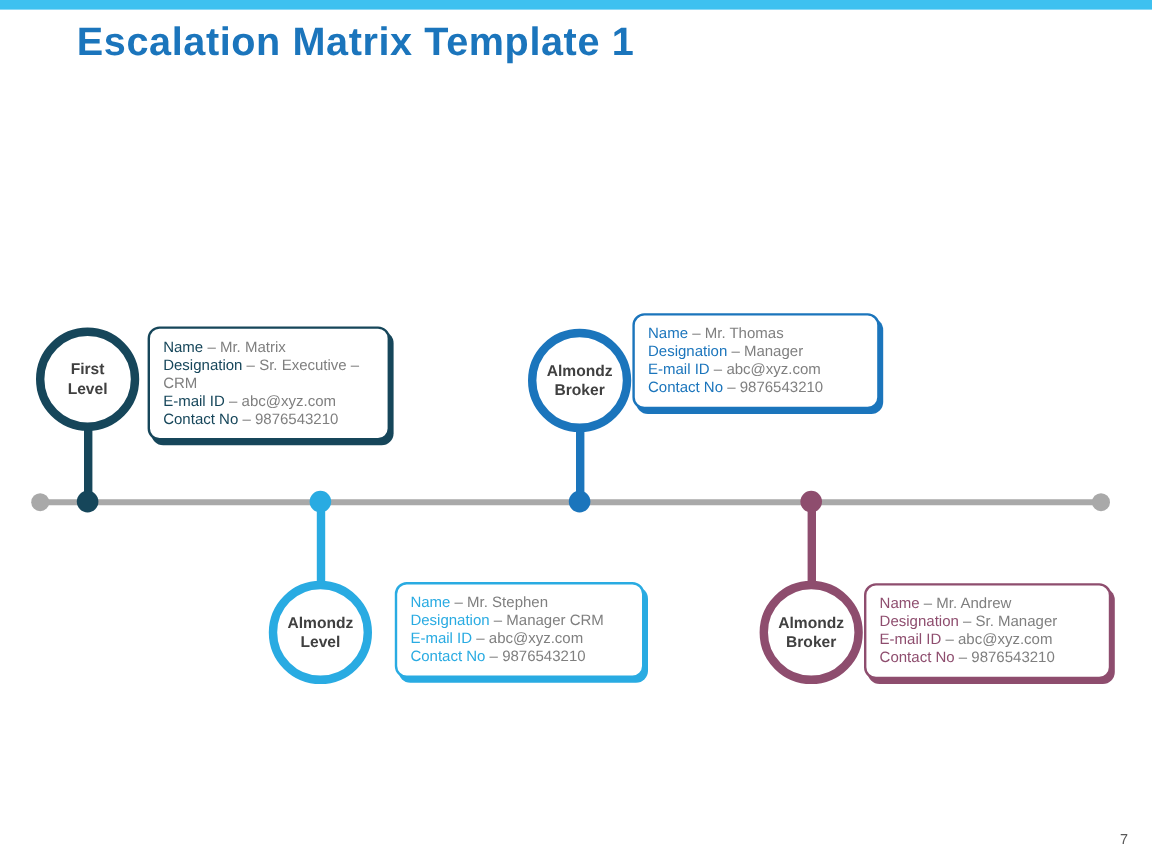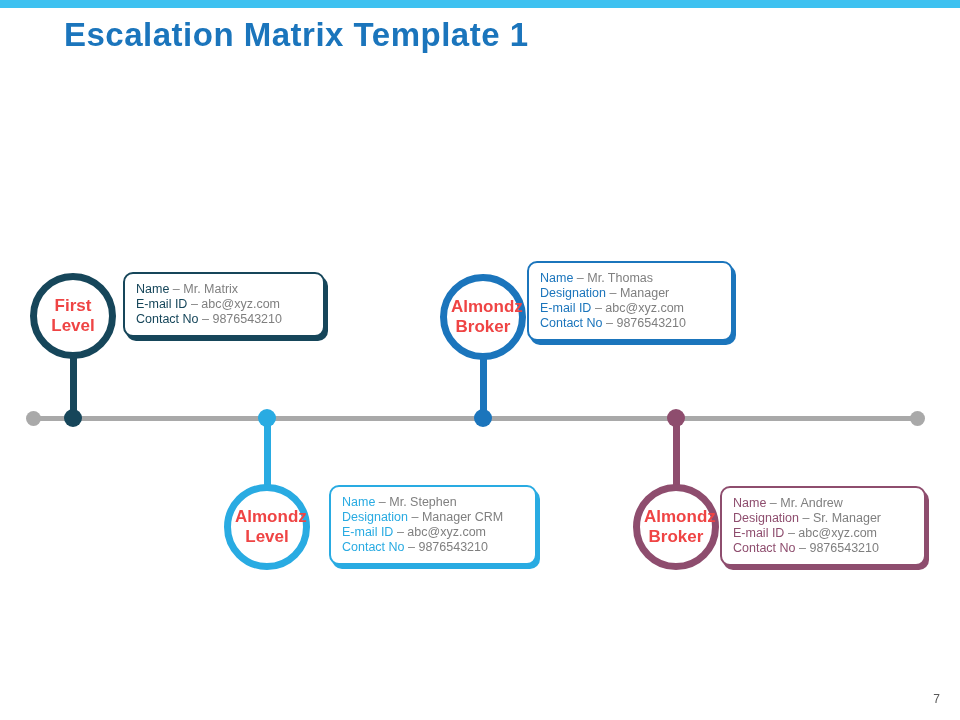--- a/index.html
+++ b/index.html
@@ -32,21 +32,21 @@
   .milestone .dot{
     position:absolute;width:18px;height:18px;border-radius:50%;
     background:var(--accent);top:409px;z-index:4;
   }
   .milestone .circle{
     position:absolute;width:72px;height:72px;border-radius:50%;
     background:#fff;border:7px solid var(--accent);z-index:2;
     display:flex;align-items:center;justify-content:center;text-align:center;
   }
   .milestone .circle span{
-    font-size:17px;font-weight:bold;color:#ef4444;line-height:1.2;
+    font-size:13px;font-weight:bold;color:#404040;line-height:1.2;
     width:64px;
   }
   .card{
     position:absolute;background:#fff;border:2px solid var(--accent);
     border-radius:10px;box-shadow:3px 4px 0 var(--accent);
     padding:8px 11px;box-sizing:border-box;z-index:5;
   }
   .card .row{font-size:12.5px;line-height:15px;color:#7F7F7F;}
   .card .lbl{font-weight:normal;color:var(--accent);}
   
@@ -85,20 +85,21 @@
   <div class="endcap right" style="--accent: #A9A9A9;"></div>
 
   <div class="milestone m1" style="--accent: #16465A;">
     <div class="connector"></div>
     <div class="dot"></div>
     <div class="circle">
       <span>First Level</span>
     </div>
     <div class="card">
       <div class="row"><span class="lbl">Name</span> <span>–</span> <span>Mr. Matrix</span></div>
+      <div class="row"><span class="lbl">Designation</span> <span>–</span> <span>Sr. Executive – CRM</span></div>
       <div class="row"><span class="lbl">E-mail ID</span> <span>–</span> <span>abc@xyz.com</span></div>
       <div class="row"><span class="lbl">Contact No</span> <span>–</span> <span>9876543210</span></div>
     </div>
   </div>
 
   <div class="milestone m2" style="--accent: #1B75BC;">
     <div class="connector"></div>
     <div class="dot"></div>
     <div class="circle">
       <span>Almondz Broker</span>

